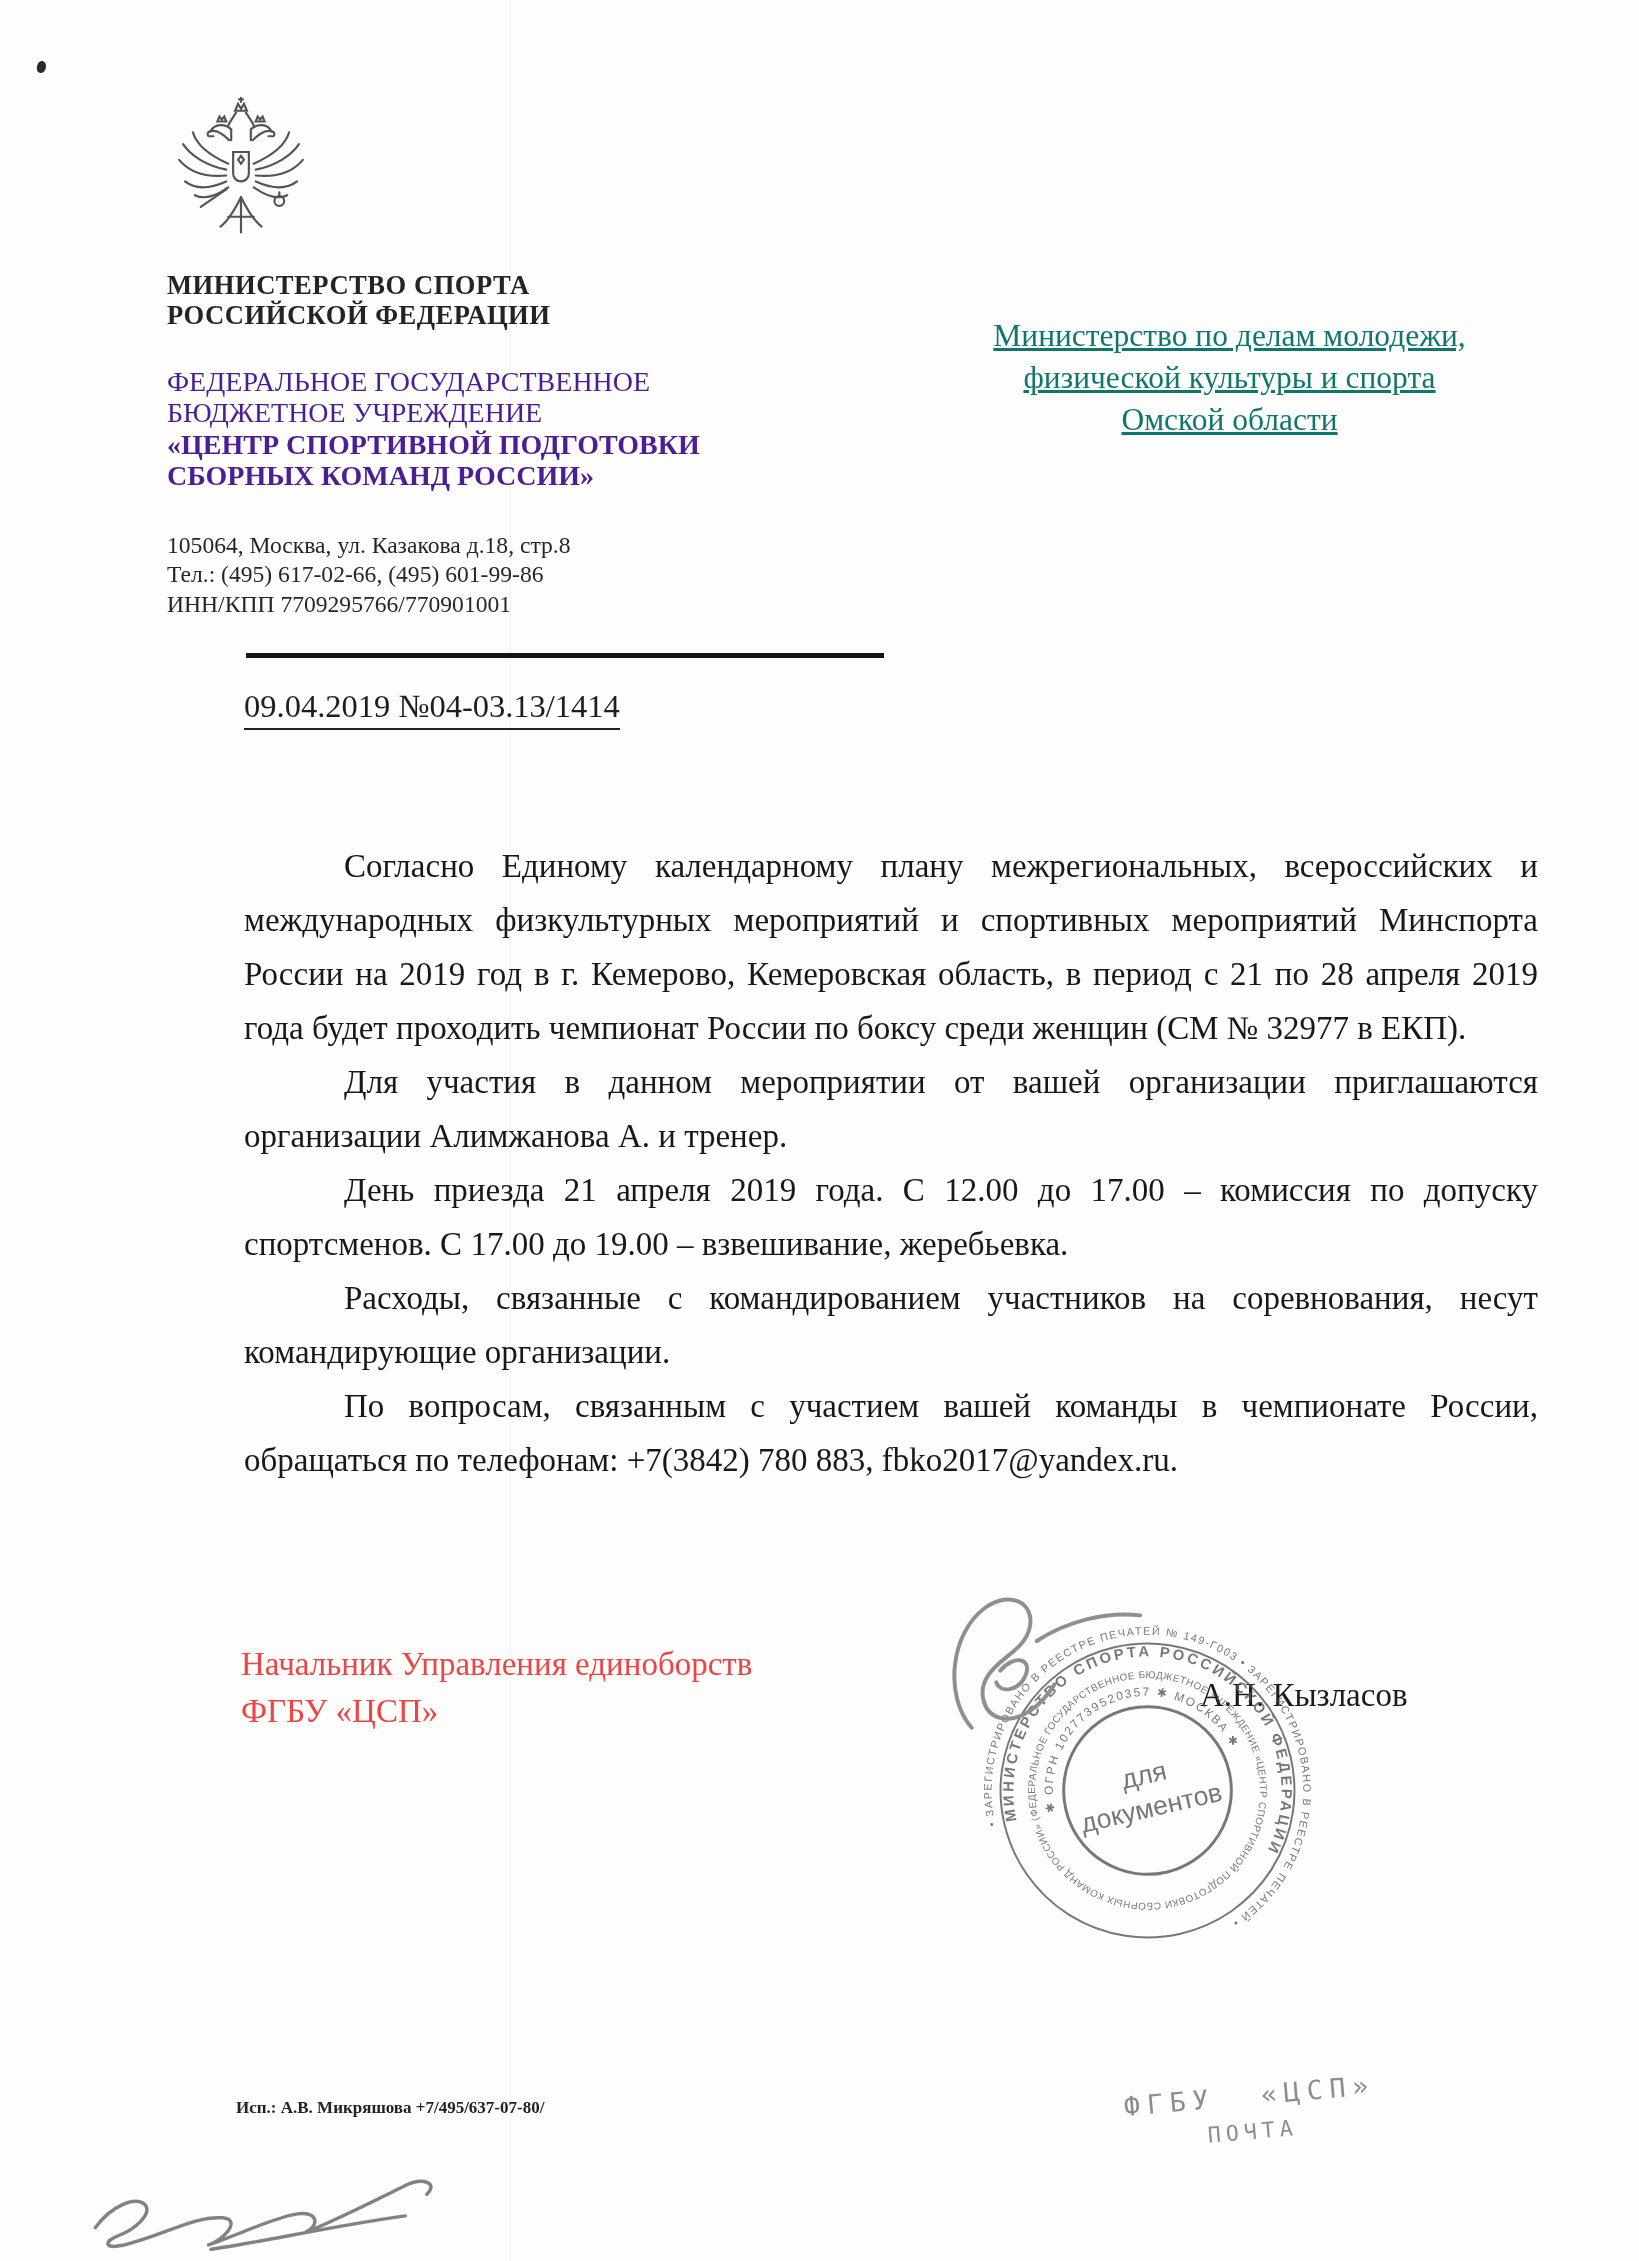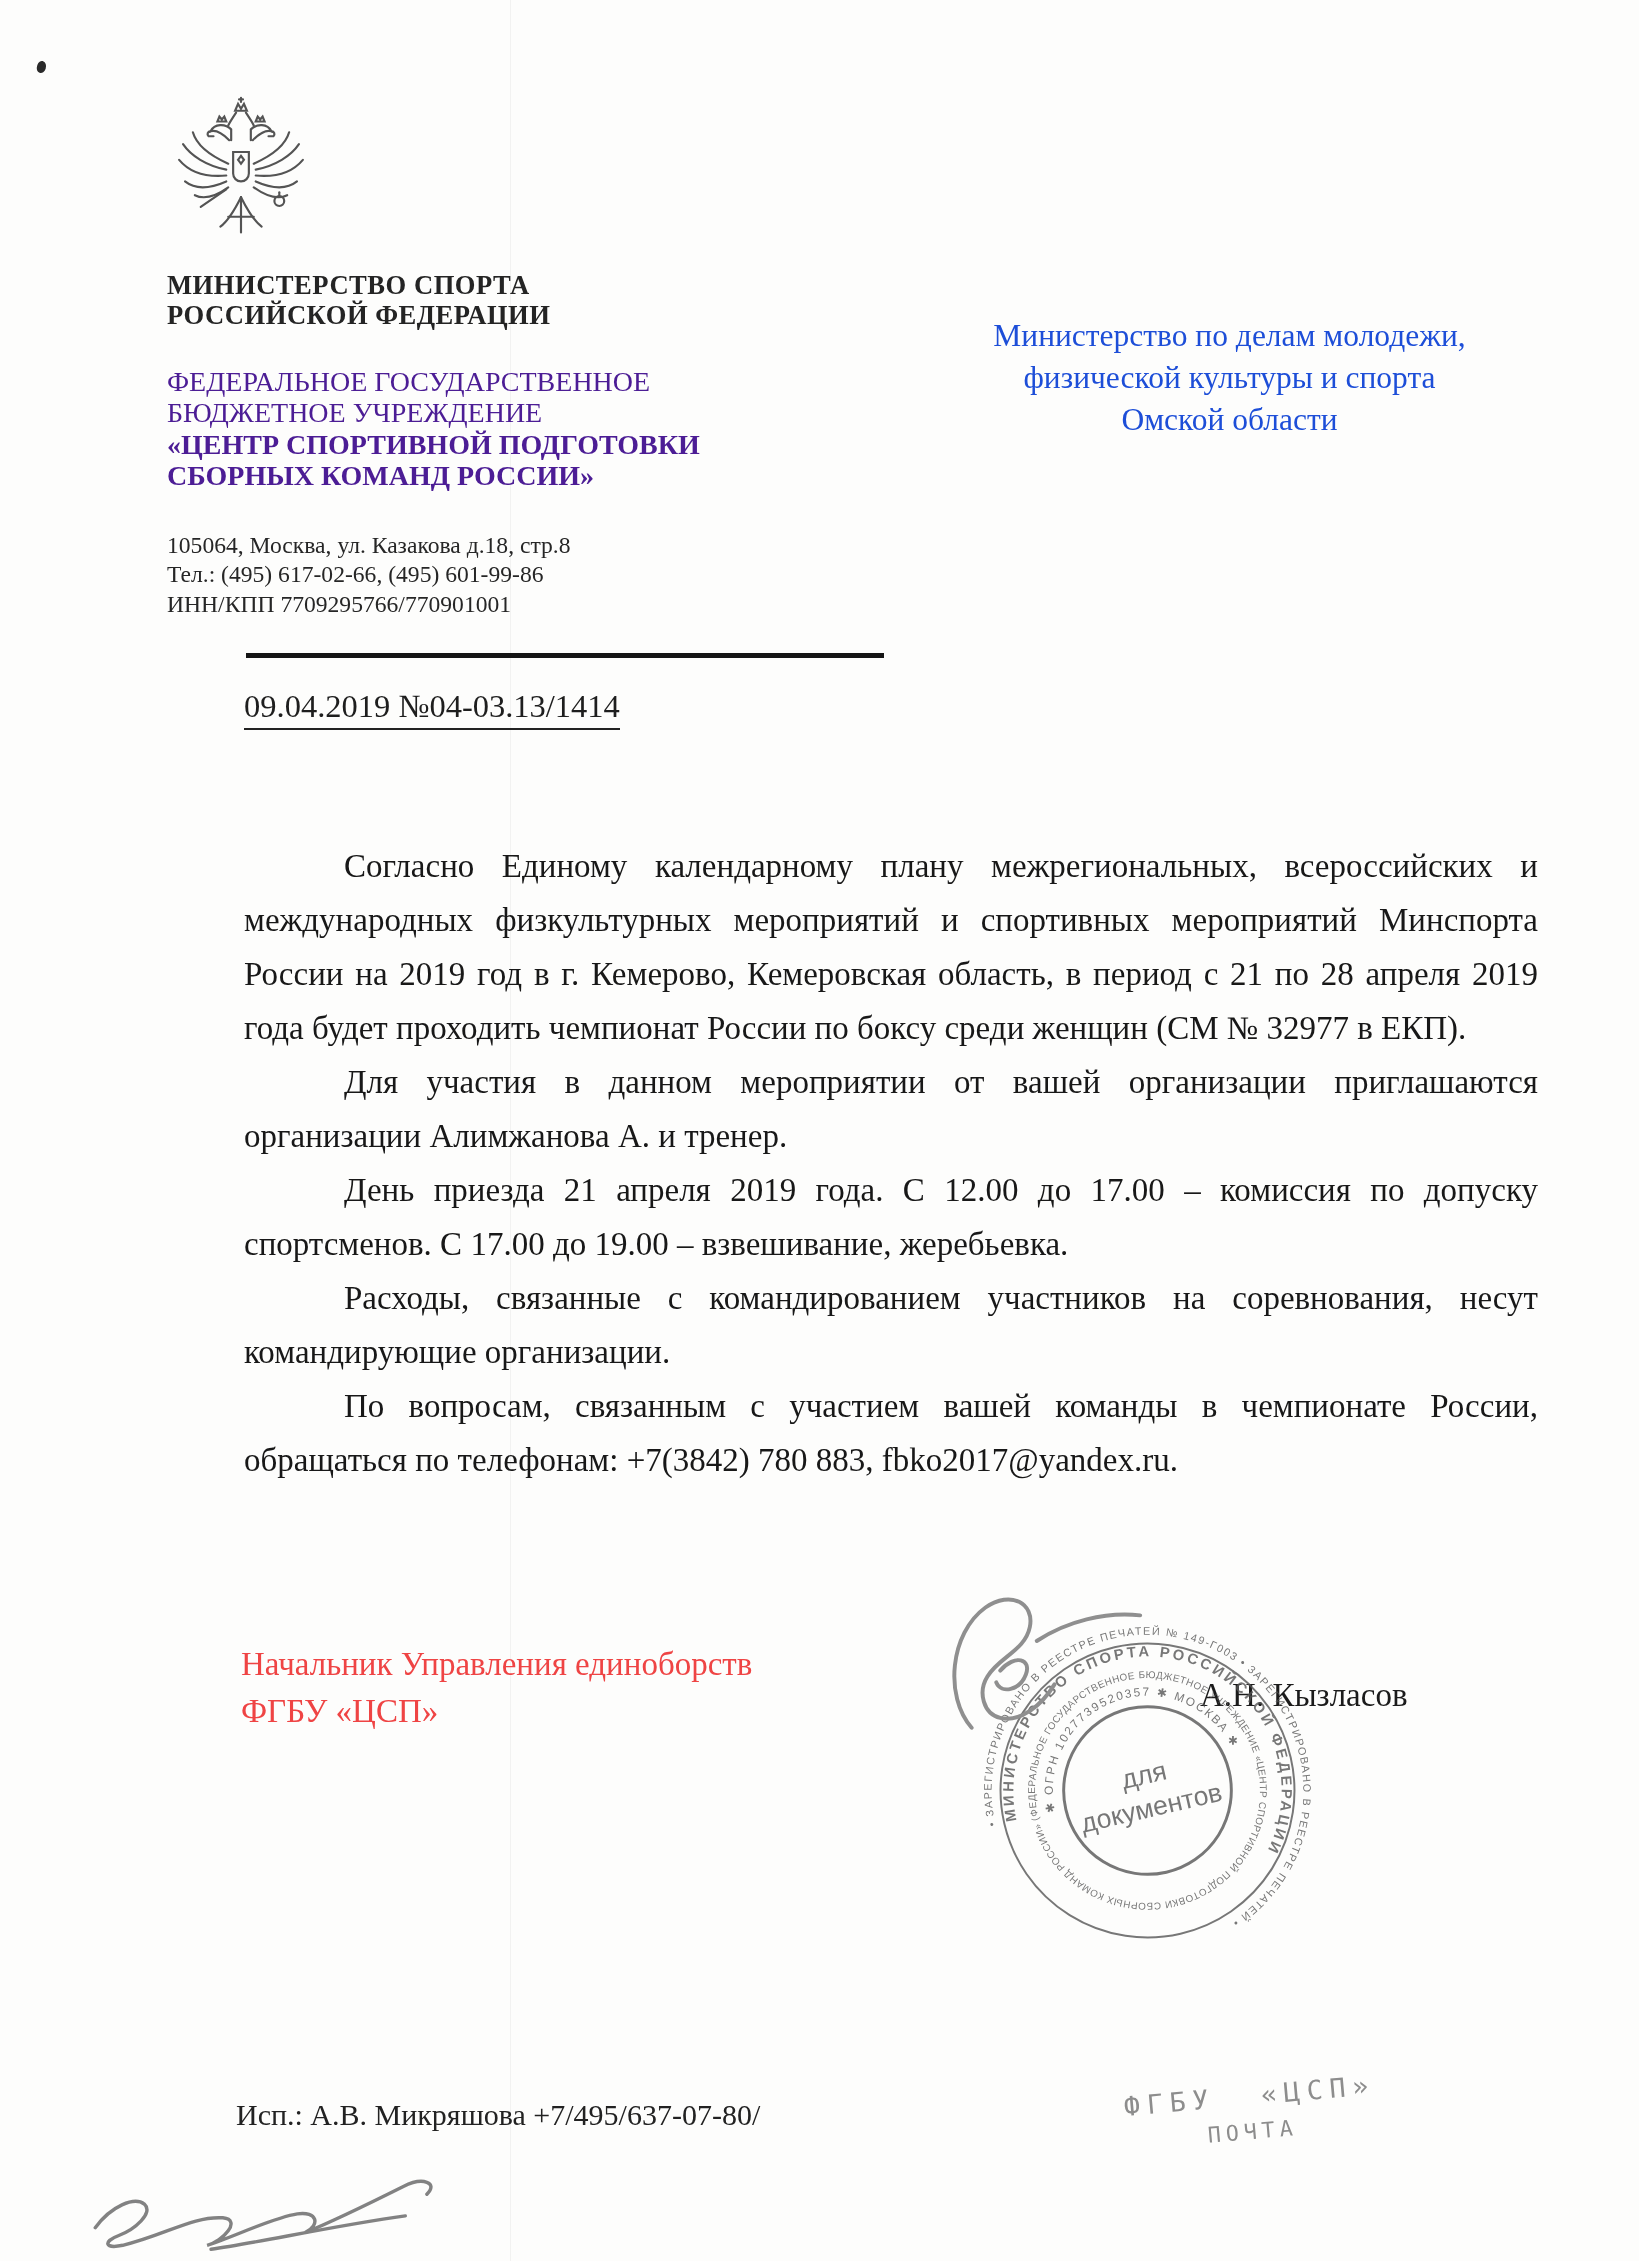--- a/index.html
+++ b/index.html
@@ -17,39 +17,39 @@
   
   .lh-col{position:absolute;left:167px;top:95px;width:798px;}
   .emblem{display:inline-block;}
   .ministry{margin-top:5.9px;font-weight:bold;font-size:26.6px;line-height:30.5px;letter-spacing:0.5px;color:#242424;}
   .org{margin-top:35px;font-size:28px;line-height:31.5px;color:#4c1d95;}
   .org .b{font-weight:bold;}
   .addr{margin-top:39px;font-size:23.6px;line-height:29.6px;color:#262626;}
   .divider{position:absolute;left:246px;top:653px;width:638px;height:4.9px;background:#151515;}
 
   
-  .recipient{position:absolute;left:916px;top:315px;width:627px;text-align:center;font-size:31.5px;line-height:42px;color:#1d4ed8;}
+  .recipient{position:absolute;left:916px;top:315px;width:627px;text-align:center;font-size:31.5px;line-height:42px;color:#0f766e;text-decoration:underline;}
 
   
   .ref{position:absolute;left:244px;top:688px;font-size:32.5px;color:#1e1e1e;border-bottom:2px solid #222;padding-bottom:3px;}
 
   
   .body-text{position:absolute;left:244px;top:839px;width:1294px;}
   .body-text p{margin:0;font-size:33px;line-height:54px;text-align:justify;text-indent:100px;color:#181818;}
 
   
   .sig-pos{position:absolute;left:241px;top:1641px;font-size:33px;line-height:47px;color:#ef4444;}
   .sig-name{position:absolute;left:1200px;top:1677px;font-size:33px;color:#1b1b1b;}
 
   .stamp-wrap{position:absolute;left:967px;top:1610px;width:361px;height:361px;opacity:.8;}
   .handsig1{position:absolute;left:938px;top:1572px;width:227px;height:207px;}
   .handsig2{position:absolute;left:73px;top:2157px;width:384px;height:104px;}
 
   
-  .executor{position:absolute;left:236px;top:2098px;font-size:30px;color:#222;}
+  .executor{position:absolute;left:236px;top:2098px;font-size:17px;color:#222;font-weight:bold;}
 
   
   .mail-stamp{position:absolute;left:1123px;top:2080px;width:256px;text-align:center;transform:rotate(-5deg);color:#6e6e6e;opacity:.78;font-family:"DejaVu Sans Mono", monospace;}
   .mail-stamp .l1{font-size:26.6px;letter-spacing:6.9px;white-space:pre;}
   .mail-stamp .l2{font-size:21.7px;letter-spacing:4.9px;margin-top:7.9px;}
 </style>
 </head>
 <body>
 
 <div class="page">

